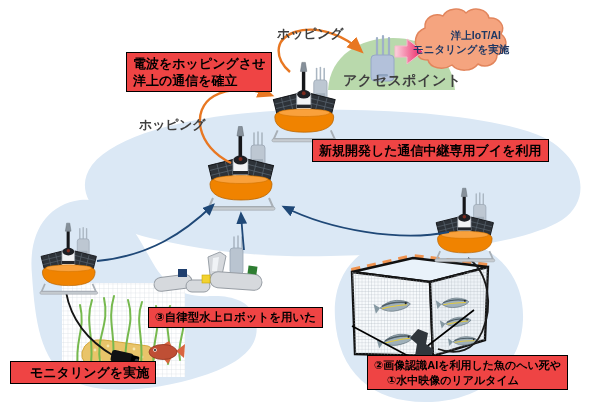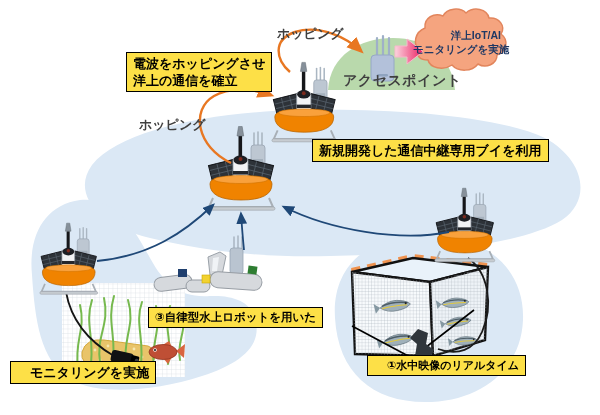--- a/index.html
+++ b/index.html
@@ -1,20 +1,20 @@
 <!DOCTYPE html>
 <html><head>
 <meta charset="utf-8">
 <style>
   html,body{margin:0;padding:0;background:#fff;}
   #stage{position:relative;width:600px;height:415px;background:#ffffff;overflow:hidden;
          font-family:"Liberation Sans","DejaVu Sans",sans-serif;}
   #scene{position:absolute;left:0;top:0;}
   .freelabel{position:absolute;color:#3f3f3f;font-weight:600;font-size:13px;white-space:nowrap;}
-  .callout{position:absolute;background:#fde047;border:1.7px solid #000;color:#000;
+  .callout{position:absolute;background:#ef4444;border:1.7px solid #000;color:#000;
            font-weight:bold;line-height:1.32;padding:2px 6px;white-space:nowrap;}
   .callout .ind{padding-left:13px;}
   #callout-radio{left:126px;top:52px;font-size:13px;}
   #callout-relay{left:268px;top:139px;font-size:13px;margin-left:44px;}
   #callout-step3{left:148px;top:307px;font-size:11.5px;}
   #callout-step1{left:10px;top:361px;font-size:13px;}
   #callout-step2{left:367px;top:355px;font-size:11px;}
   #label-hop-top{left:277px;top:25px;}
   #label-hop-left{left:139px;top:116px;}
   #label-ap{left:343px;top:72px;font-size:14px;letter-spacing:.5px;}
@@ -213,16 +213,17 @@
 
 <div class="callout" id="callout-step3">
   <div>③自律型水上ロボットを用いた</div>
 </div>
 
 <div class="callout" id="callout-step1">
   <div class="ind">モニタリングを実施</div>
 </div>
 
 <div class="callout" id="callout-step2">
+  <div>②画像認識AIを利用した魚のへい死や</div>
   <div class="ind">①水中映像のリアルタイム</div>
 </div>
 
 </div>
 
 </body></html>

